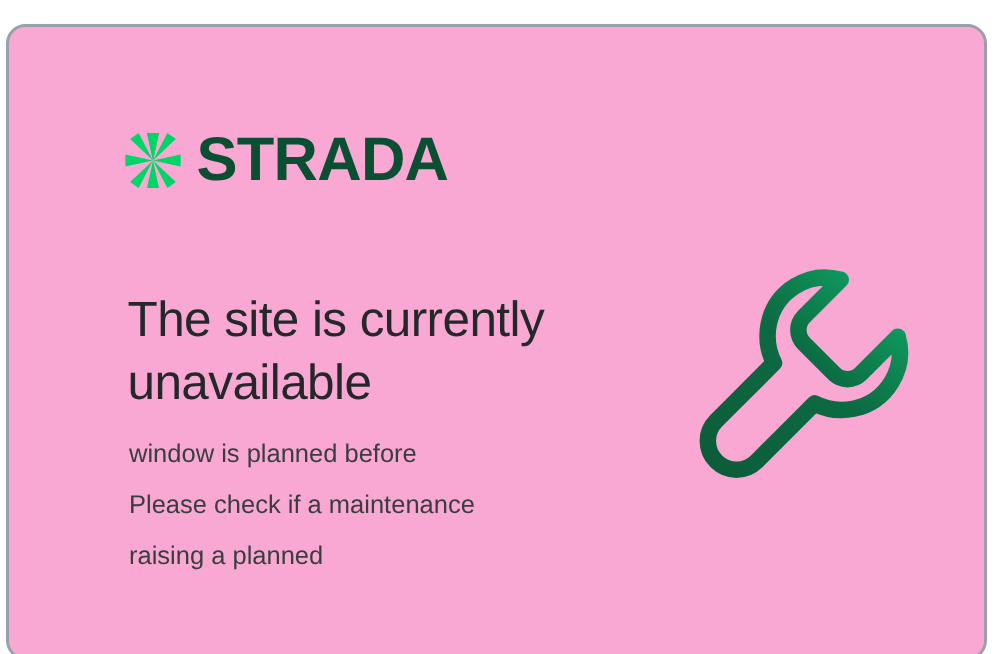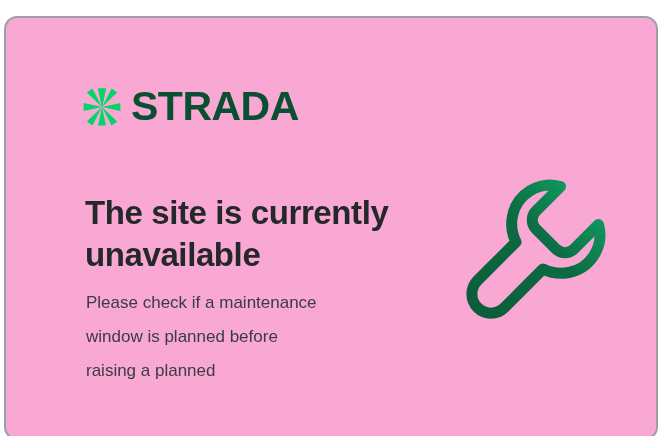--- a/index.html
+++ b/index.html
@@ -52,21 +52,21 @@
     white-space: nowrap;
   }
 
   
   .headline {
     position: absolute;
     left: 79px;
     top: 152px;
     width: 340px;
     font-size: 33px;
-    font-weight: bold;
+    font-weight: normal;
     line-height: 1.26;
     letter-spacing: -0.4px;
     color: #25282a;
   }
 
   
   .body-copy {
     position: absolute;
     left: 80px;
     top: 268px;
@@ -113,22 +113,22 @@
         <polygon points="50,50 88,14 74,4"></polygon>
         <polygon points="50,50 12,86 26,96"></polygon>
       </g>
     </svg>
     <span class="brand-word">STRADA</span>
   </div>
 
   <h1 class="headline">The site is currently unavailable</h1>
 
   <div class="body-copy">
+    <span class="body-line">window is planned before</span>
     <span class="body-line">Please check if a maintenance</span>
-    <span class="body-line">window is planned before</span>
     <span class="body-line">raising a planned</span>
   </div>
 
   <svg class="wrench" viewBox="0 0 160 160" aria-hidden="true">
     <defs>
       <linearGradient id="wrenchGrad" x1="0" y1="1" x2="1" y2="0">
         <stop offset="0%" stop-color="#0C5C3A"></stop>
         <stop offset="55%" stop-color="#0C6B42"></stop>
         <stop offset="100%" stop-color="#10A968"></stop>
       </linearGradient>

